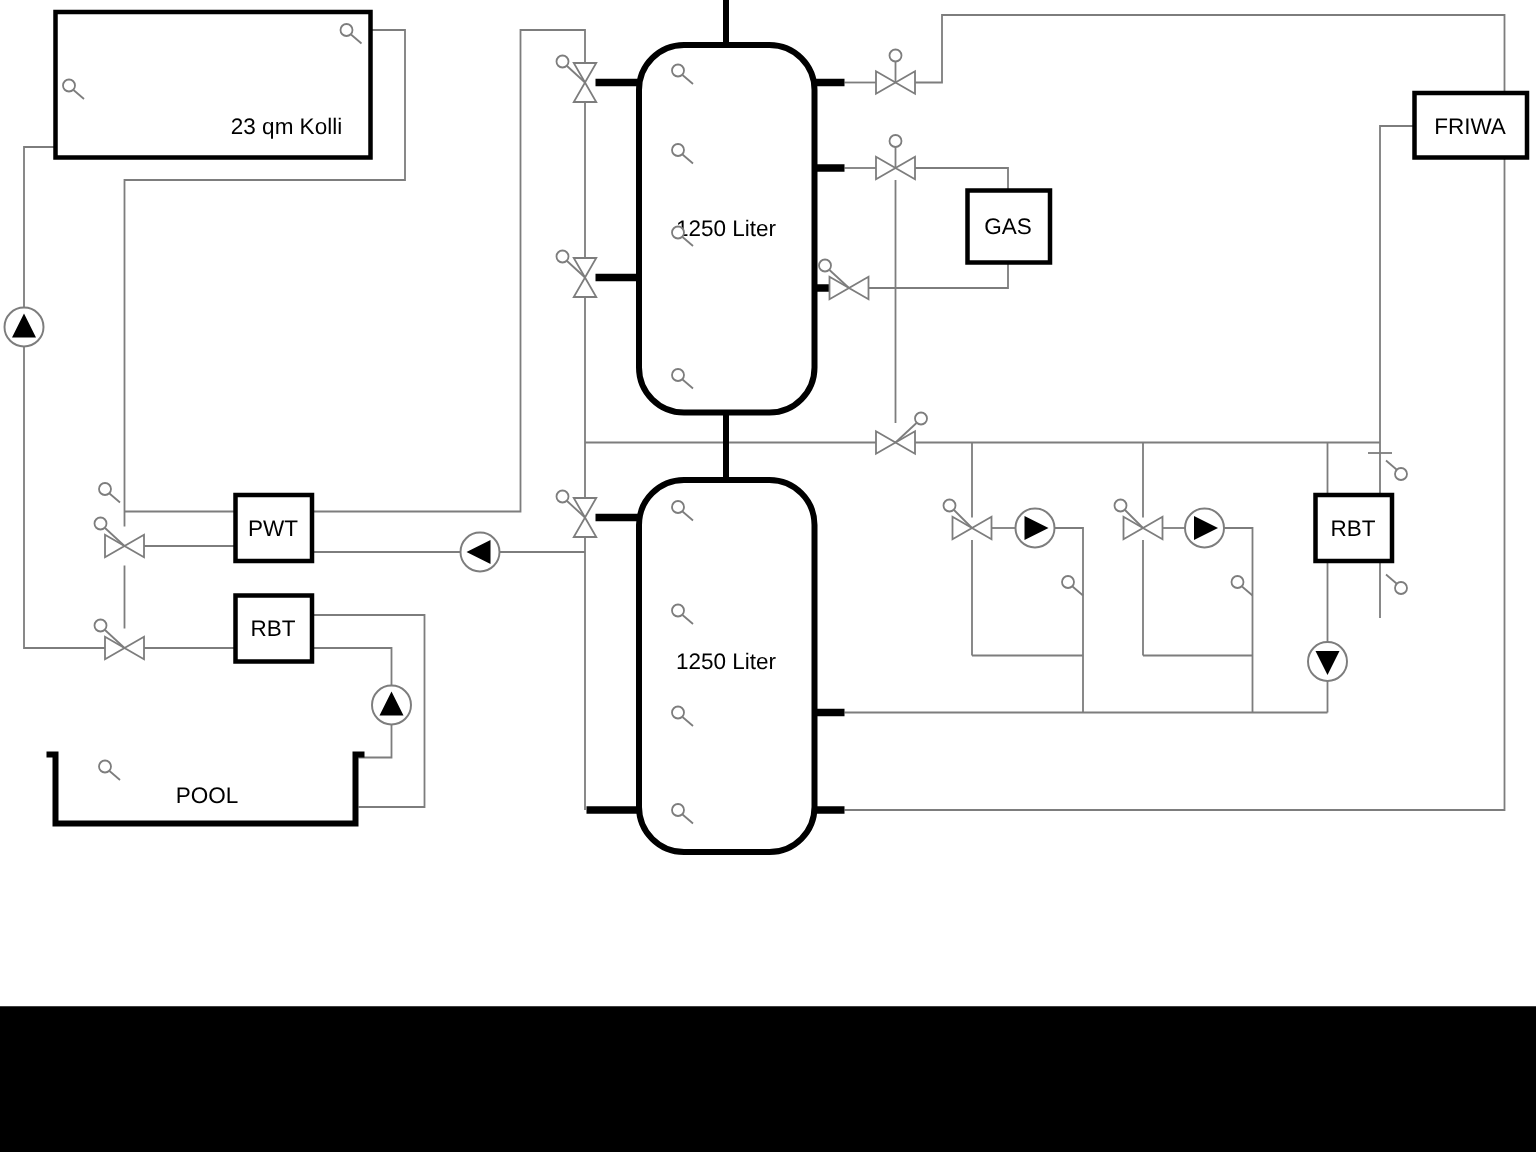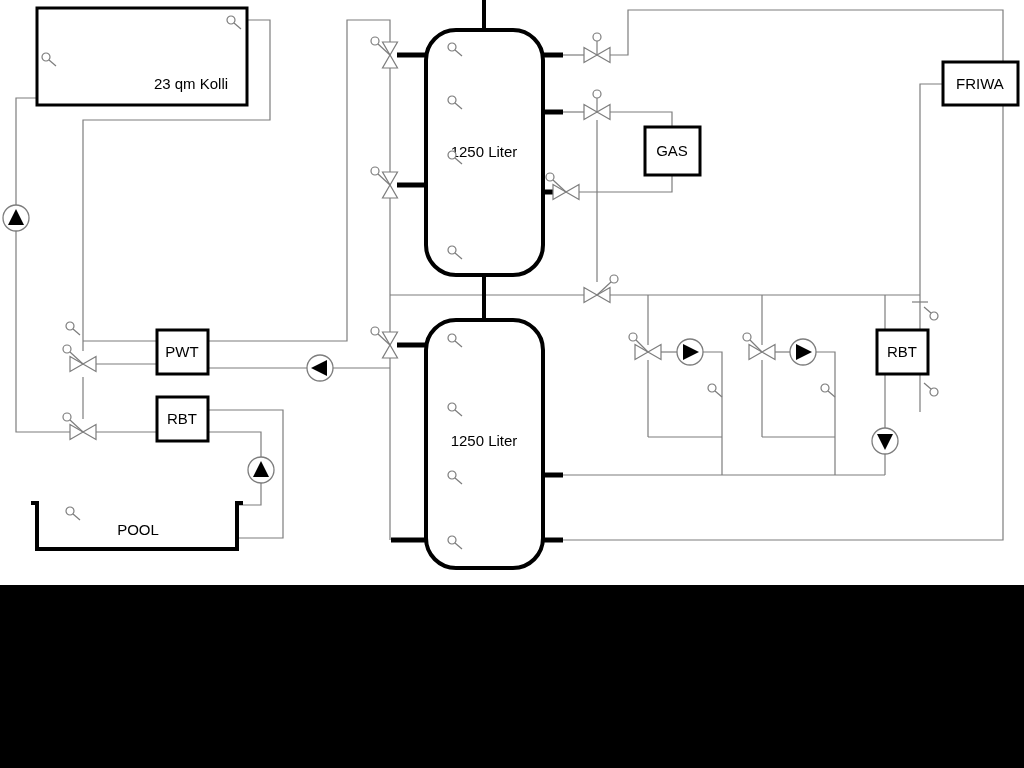--- a/index.html
+++ b/index.html
@@ -1,18 +1,18 @@
 <!DOCTYPE html>
 <html style="--line-thin: #7d7d7d; --line-thick: #000000; --background: #ffffff; --band-background: #000000; --pump-fill: #000000; --text: #000000;"><head>
 <meta charset="utf-8">
 <style>
   html,body{margin:0;padding:0;}
   body{background:#000;font-family:"Liberation Sans",sans-serif;}
   .screen{width:1024px;height:768px;position:relative;overflow:hidden;background:var(--band-background,#000);}
-  .diagram-area{width:1024px;height:585px;background:var(--background,#fff);}
+  .diagram-area{width:1024px;height:671px;background:var(--background,#fff);}
   svg{display:block;}
   .band{width:1024px;height:183px;background:var(--band-background,#000);}
   .thin{stroke:var(--line-thin,#7d7d7d);stroke-width:1.2;fill:none;}
   .thick{stroke:var(--line-thick,#000);stroke-width:4;fill:none;}
   .stub{stroke:var(--line-thick,#000);stroke-width:5;fill:none;}
   .box{fill:var(--background,#fff);stroke:var(--line-thick,#000);stroke-width:3;}
   .tank{fill:var(--background,#fff);stroke:var(--line-thick,#000);stroke-width:4;}
   .pool{fill:none;stroke:var(--line-thick,#000);stroke-width:4;}
   .valve-tri{fill:var(--background,#fff);stroke:var(--line-thin,#7d7d7d);stroke-width:1.2;}
   .pump-body{fill:var(--background,#fff);stroke:var(--line-thin,#7d7d7d);stroke-width:1.3;}

